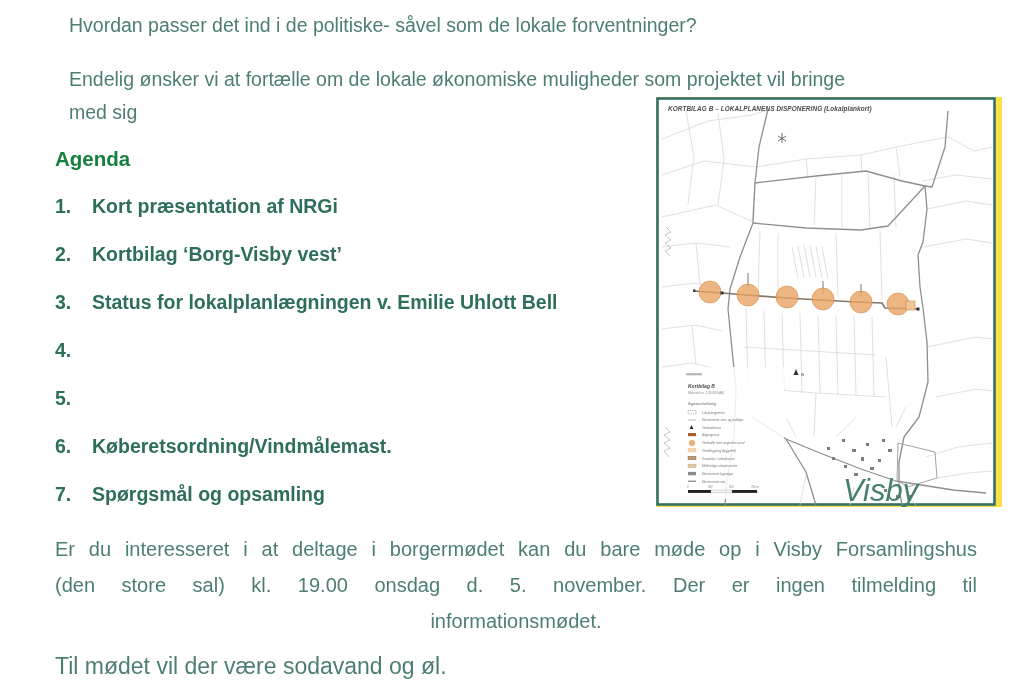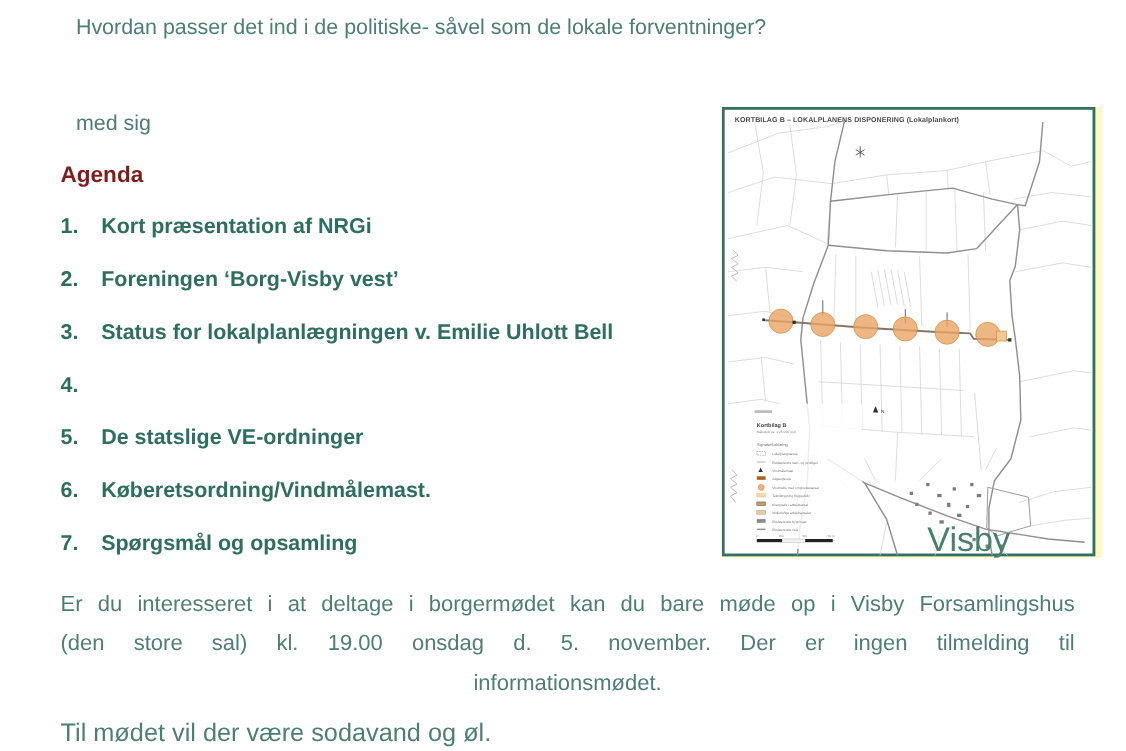--- a/index.html
+++ b/index.html
@@ -7,66 +7,65 @@
     width:1024px;height:683px;position:relative;overflow:hidden;
     background:#ffffff;
     font-family:"Liberation Sans",sans-serif;
     color:#4d7e74;
   }
   .content{position:absolute;left:55px;top:0;width:922px;}
   .para{font-size:19.5px;line-height:24px;margin:14px;}
   .p1{margin-top:13px;}
   .p2{margin-top:26px;line-height:33px;}
   .agenda-heading{
-    margin-top:17px;font-size:20.5px;font-weight:bold;color:#7f1d1d;line-height:25px;
+    margin-top:17px;font-size:20.5px;font-weight:bold;color:#15803d;line-height:25px;
   }
   .agenda-list{margin-top:23px;}
   .agenda-item{
     display:flex;font-size:19.5px;font-weight:bold;color:#2e6e5d;
     line-height:25px;margin-bottom:23px;white-space:nowrap;
   }
   .agenda-num{width:37px;flex:0 0 37px;}
   .closing{margin-top:24px;font-size:20px;line-height:36px;width:922px;}
   .jline{text-align:justify;text-align-last:justify;}
   .lline{text-align:center;}
   .final-line{margin-top:15px;font-size:23px;line-height:24px;}
   .map-wrap{
-    position:absolute;left:656px;top:97px;width:346px;height:410px;background:#fef9c3;
+    position:absolute;left:656px;top:97px;width:346px;height:410px;background:#fde047;font-style:italic;
   }
   svg text{font-family:"Liberation Sans",sans-serif;}
 </style>
 </head>
 <body>
 
 <div class="content">
   <p class="para p1">Hvordan passer det ind i de politiske- såvel som de lokale forventninger?</p>
-  <p class="para p2"><br>
+  <p class="para p2"><span>Endelig ønsker vi at fortælle om de lokale økonomiske  muligheder som projektet vil bringe</span><br>
   <span>med sig</span></p>
 
   <div class="agenda-heading">Agenda</div>
 
   <div class="agenda-list">
     <div class="agenda-item">
       <span class="agenda-num">1.</span>
       <span>Kort præsentation af NRGi</span>
     </div>
     <div class="agenda-item">
       <span class="agenda-num">2.</span>
-      <span>Foreningen ‘Borg-Visby vest’</span>
+      <span>Kortbilag ‘Borg-Visby vest’</span>
     </div>
     <div class="agenda-item">
       <span class="agenda-num">3.</span>
       <span>Status for lokalplanlægningen v. Emilie Uhlott Bell</span>
     </div>
     <div class="agenda-item">
       <span class="agenda-num">4.</span>
     </div>
     <div class="agenda-item">
       <span class="agenda-num">5.</span>
-      <span>De statslige VE-ordninger</span>
     </div>
     <div class="agenda-item">
       <span class="agenda-num">6.</span>
       <span>Køberetsordning/Vindmålemast.</span>
     </div>
     <div class="agenda-item">
       <span class="agenda-num">7.</span>
       <span>Spørgsmål og opsamling</span>
     </div>
   </div>

